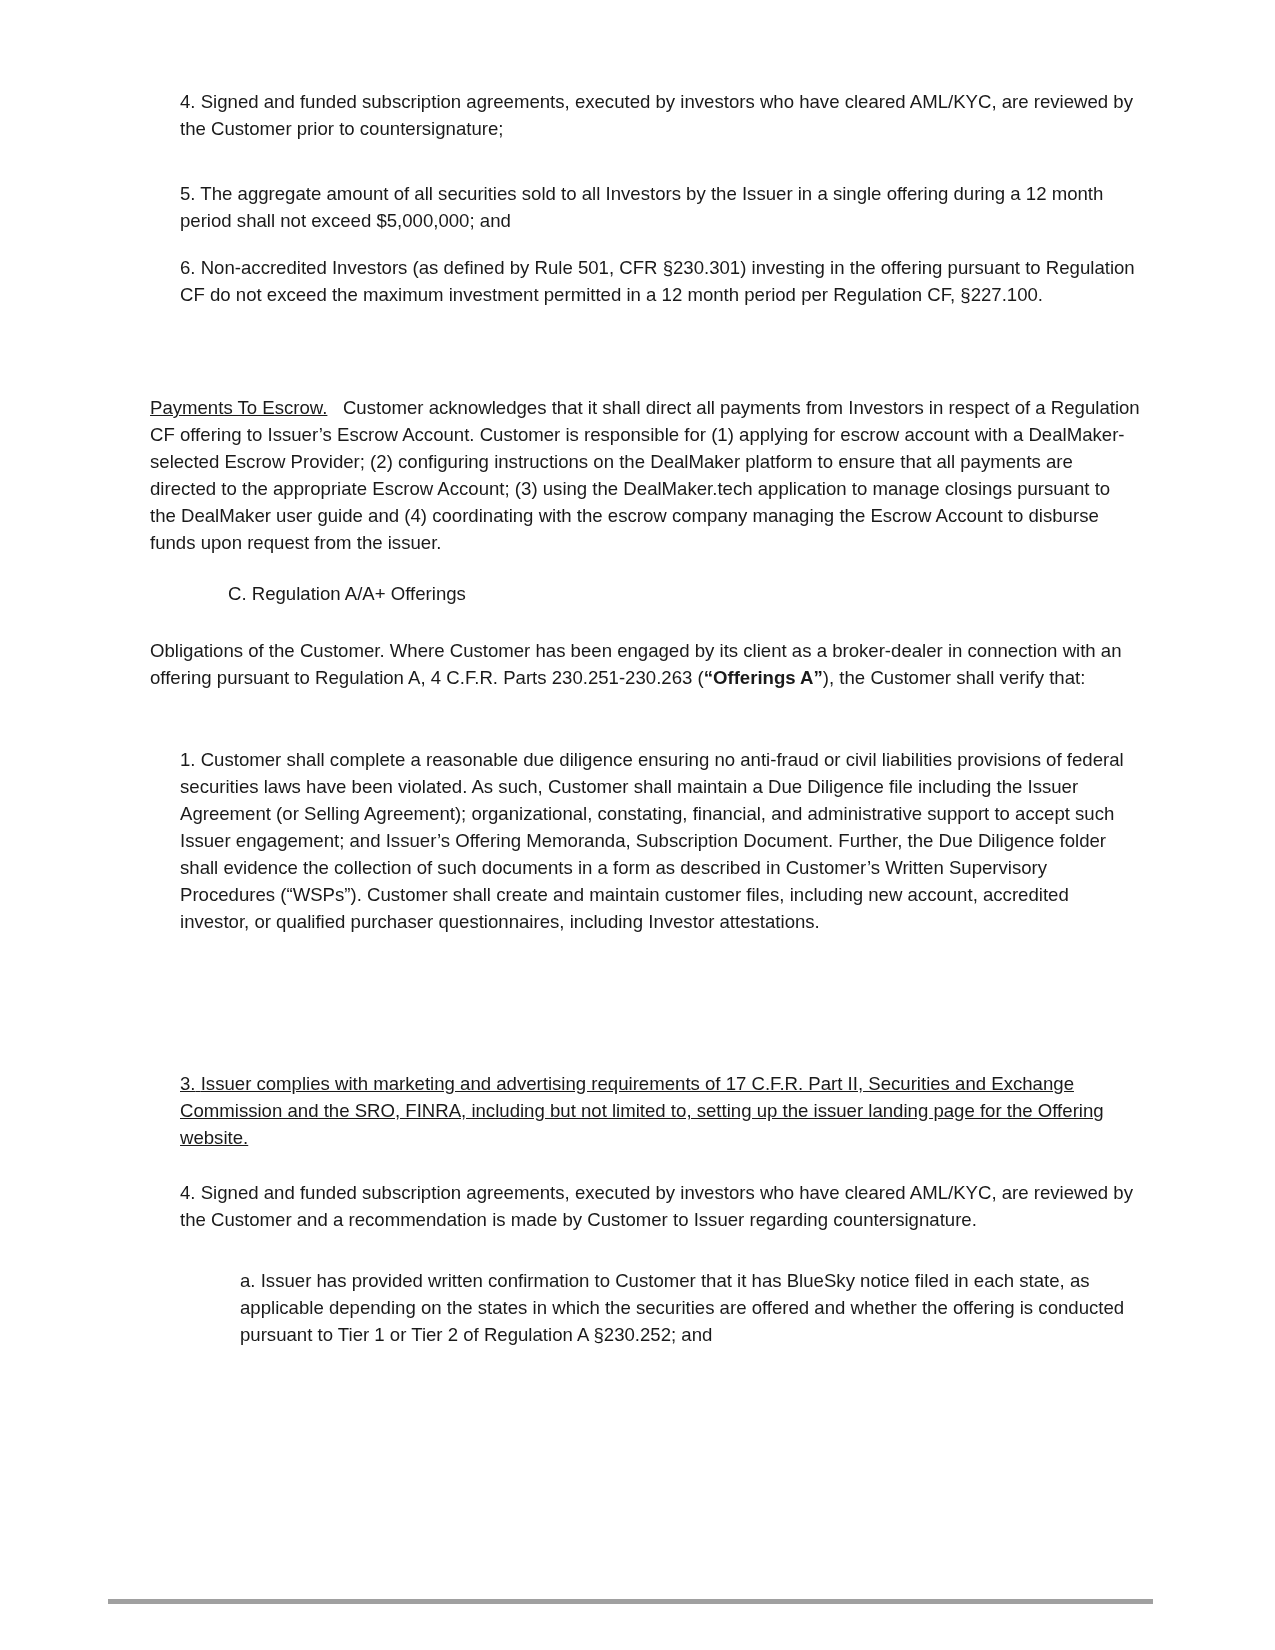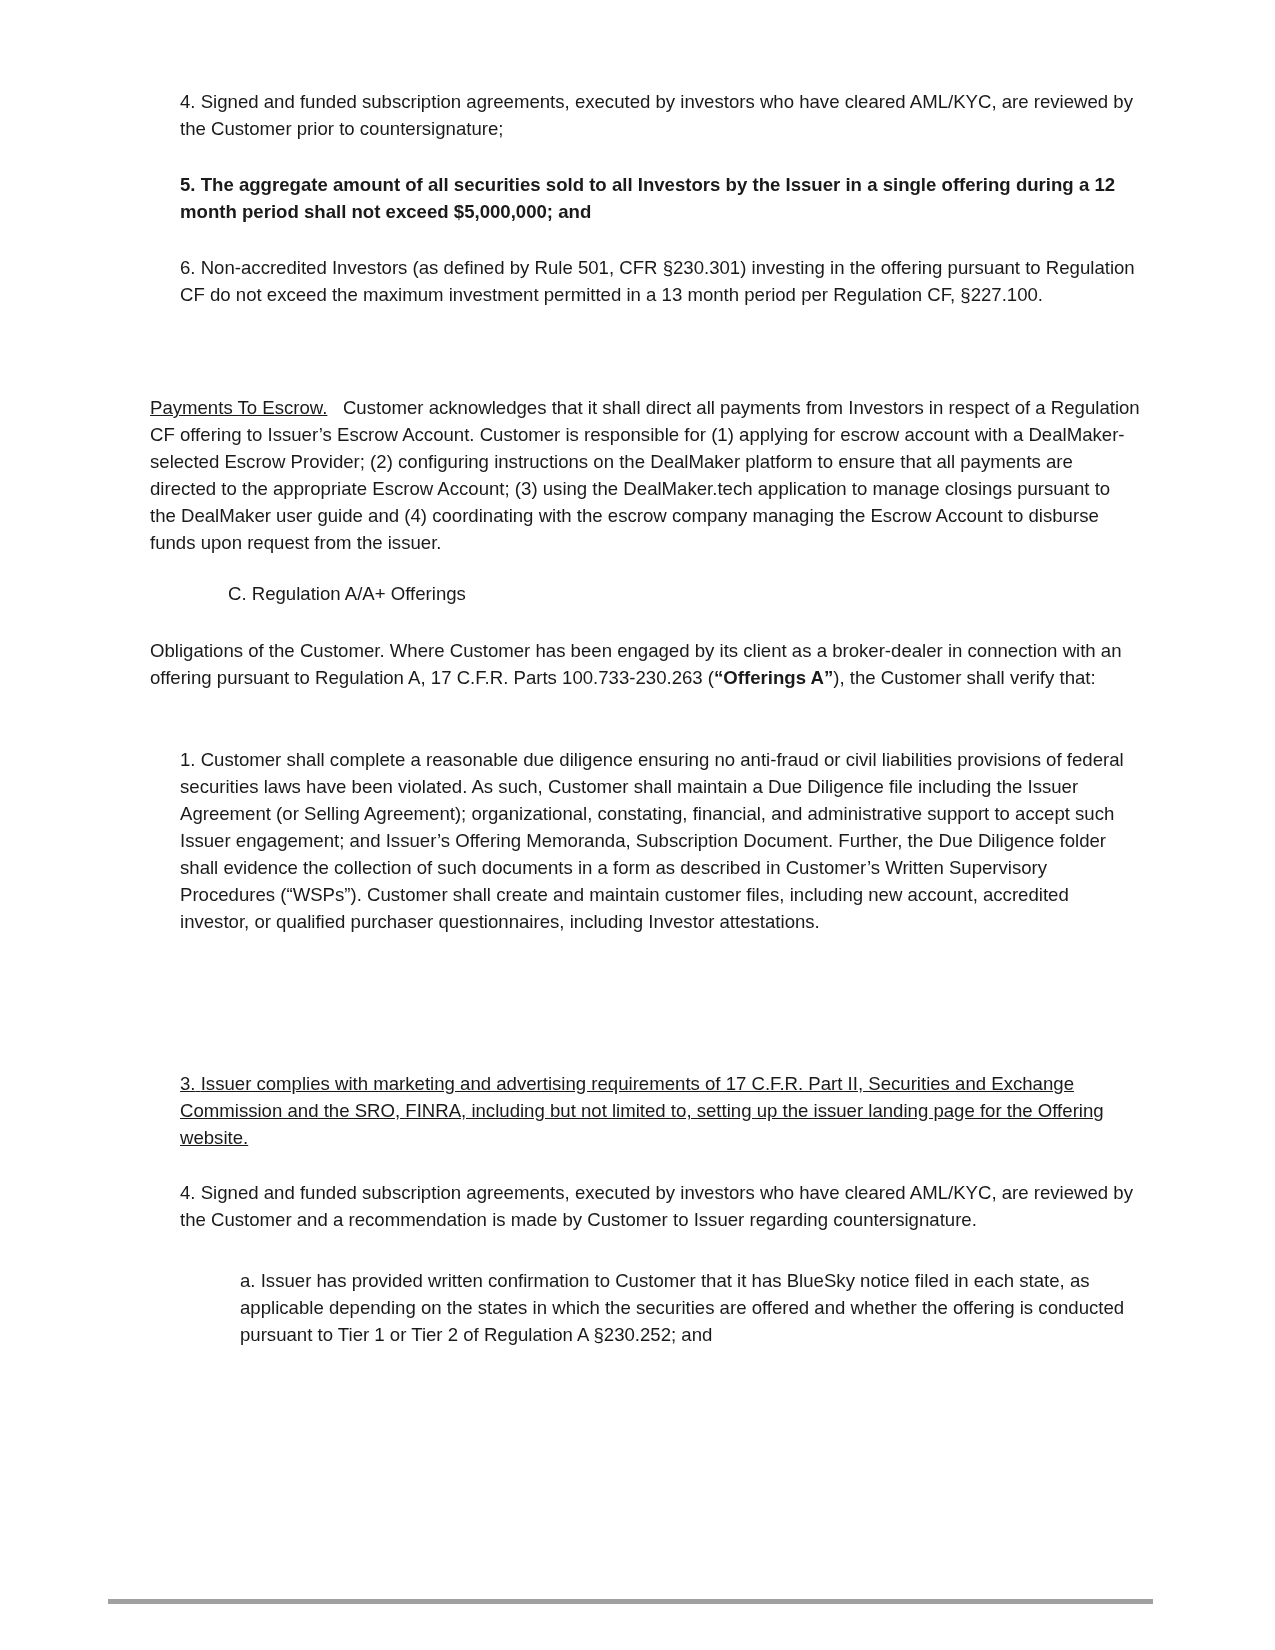--- a/index.html
+++ b/index.html
@@ -43,29 +43,29 @@
       background: #a0a0a0;
     }
   </style>
 </head>
 <body>
 
 <div class="page">
 
   <p class="block ind1" style="top:88px;"><span>4.</span> <span>Signed and funded subscription agreements, executed by investors who have cleared AML/KYC, are reviewed by the Customer prior to countersignature;</span></p>
 
-  <p class="block ind1" style="top:171px;font-weight:bold;"><span>5.</span> <span>The aggregate amount of all securities sold to all Investors by the Issuer in a single offering during a 12 month period  shall not exceed $5,000,000; and</span></p>
+  <p class="block ind1" style="top:180px;"><span>5.</span> <span>The aggregate amount of all securities sold to all Investors by the Issuer in a single offering during a 12 month period  shall not exceed $5,000,000; and</span></p>
 
-  <p class="block ind1" style="top:254px;"><span>6.</span> <span>Non-accredited Investors (as defined by Rule 501, CFR  §230.301) investing in the offering pursuant to Regulation CF do not exceed the maximum investment permitted in a 13 month period per Regulation CF, §227.100.</span></p>
+  <p class="block ind1" style="top:254px;"><span>6.</span> <span>Non-accredited Investors (as defined by Rule 501, CFR  §230.301) investing in the offering pursuant to Regulation CF do not exceed the maximum investment permitted in a 12 month period per Regulation CF, §227.100.</span></p>
 
   <p class="block ind0" style="top:394px;"><span class="ul">Payments To Escrow.</span>&nbsp;&nbsp; <span>Customer acknowledges that it shall direct all payments from Investors in respect of a Regulation CF offering to Issuer’s Escrow Account.   Customer  is responsible for (1) applying for escrow account with a DealMaker-selected Escrow Provider; (2) configuring instructions on the DealMaker platform to ensure that all payments are directed to the appropriate Escrow Account; (3) using the DealMaker.tech application to manage closings pursuant to the DealMaker user guide and (4) coordinating with the escrow company managing the Escrow Account to disburse funds upon request from the issuer.</span></p>
 
   <p class="block heading-c" style="top:580px;">C. Regulation A/A+ Offerings</p>
 
-  <p class="block ind0" style="top:637px;"><span>Obligations of the Customer.  Where Customer has been engaged by its client as a broker-dealer in connection with an offering pursuant to Regulation A, 17 C.F.R. Parts 100.733-230.263 (</span><span class="bold">“Offerings A”</span><span>), the Customer shall verify that:</span></p>
+  <p class="block ind0" style="top:637px;"><span>Obligations of the Customer.  Where Customer has been engaged by its client as a broker-dealer in connection with an offering pursuant to Regulation A, 4 C.F.R. Parts 230.251-230.263 (</span><span class="bold">“Offerings A”</span><span>), the Customer shall verify that:</span></p>
 
   <p class="block ind1" style="top:746px;"><span>1.</span> <span>Customer shall complete a reasonable due diligence ensuring no anti-fraud or civil liabilities provisions of federal securities laws have been violated.  As such, Customer shall maintain a Due Diligence file including the Issuer Agreement (or Selling Agreement); organizational, constating, financial, and administrative support to accept such Issuer engagement; and Issuer’s Offering Memoranda, Subscription Document. Further, the Due Diligence folder shall evidence the collection of such documents in a form as described in Customer’s Written Supervisory Procedures (“WSPs”).  Customer shall create and maintain customer files, including new account, accredited investor, or qualified purchaser questionnaires, including Investor attestations.</span></p>
 
 
   <p class="block ind1" style="top:1070px;text-decoration:underline;"><span>3.</span> <span>Issuer complies with marketing and advertising requirements of 17 C.F.R. Part II, Securities and Exchange Commission and the SRO, FINRA, including but not limited to, setting up the issuer landing page for the Offering website.</span></p>
 
   <p class="block ind1" style="top:1179px;"><span>4.</span> <span>Signed and funded subscription agreements, executed by investors who have cleared AML/KYC, are reviewed by the Customer and a recommendation is made by Customer to Issuer regarding countersignature.</span></p>
 
 
   <p class="block ind2" style="top:1267px;"><span>a.</span> <span>Issuer has provided written confirmation to Customer that it has BlueSky notice filed in each state, as applicable depending on the states in which the securities are offered and whether the offering is conducted pursuant to Tier 1 or Tier 2 of Regulation A §230.252; and</span></p>

